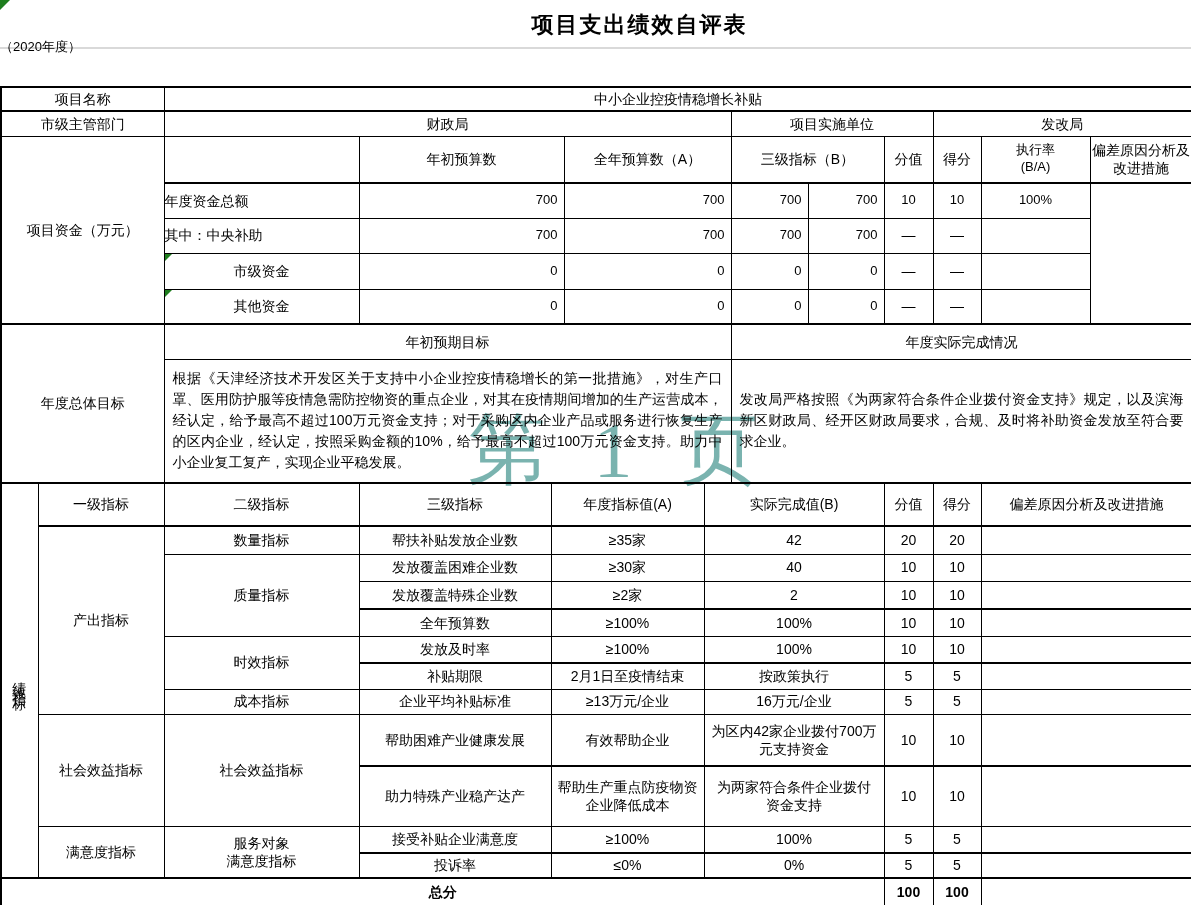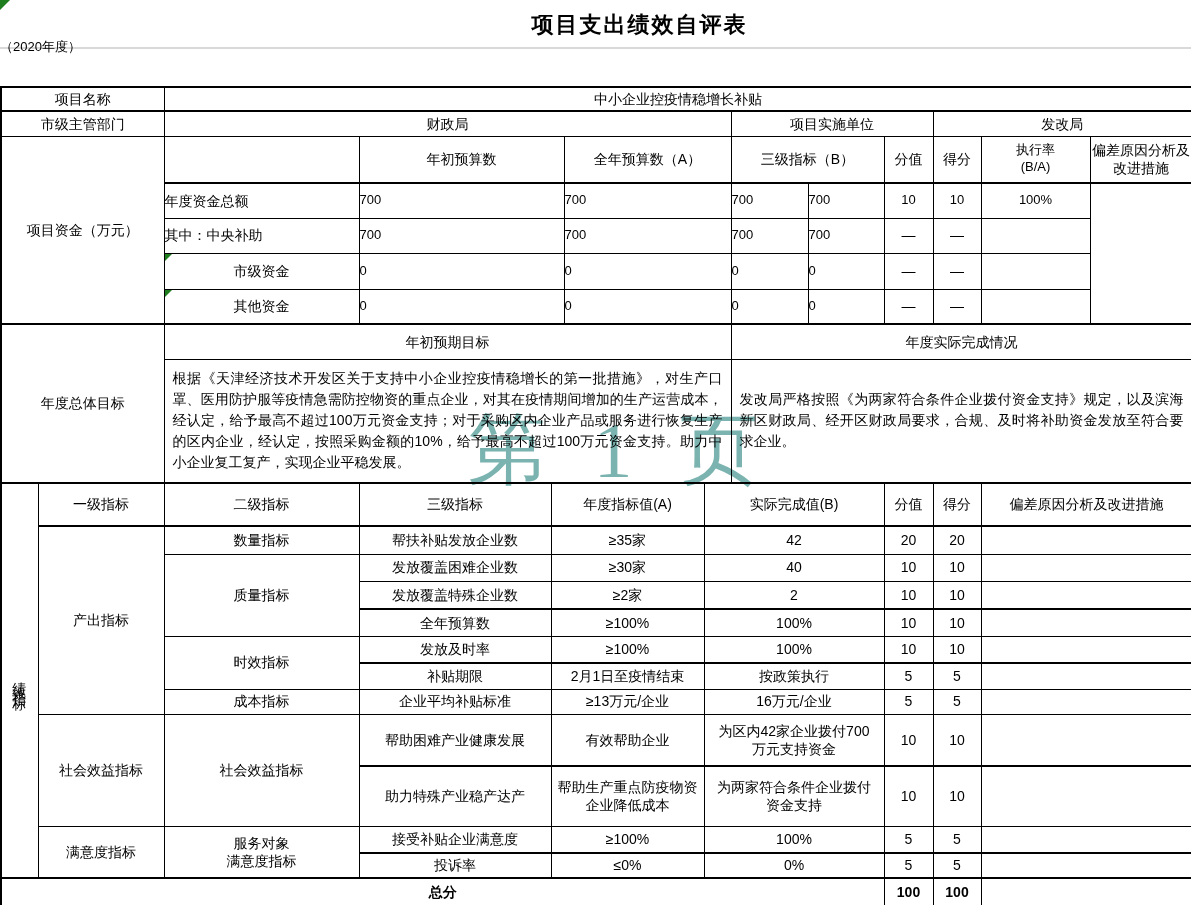--- a/index.html
+++ b/index.html
@@ -12,21 +12,21 @@
   .corner-mark{position:absolute;top:0;left:0;width:0;height:0;
          border-top:10px solid #1e7e1e;border-right:10px solid transparent;z-index:3;}
   .watermark{position:absolute;top:398px;left:468px;z-index:1;
          font-family:"Liberation Serif","DejaVu Serif",serif;
          font-size:78px;color:#0f766e;opacity:.55;letter-spacing:14px;white-space:nowrap;}
   table.main{position:absolute;top:86px;left:0;width:1191px;border-collapse:collapse;
          table-layout:fixed;z-index:2;background:transparent;}
   td{border:1px solid #000;font-size:14px;text-align:center;vertical-align:middle;
      padding:0;overflow:hidden;line-height:1.3;}
   td.left{text-align:left;}
-  td.num{text-align:left;padding-right:6px;font-size:13px;}
+  td.num{text-align:right;padding-right:6px;font-size:13px;padding-left:44px;}
   td.small{font-size:13px;}
   td.para{ text-align:justify;vertical-align:middle;padding:3px 8px;line-height:1.5;font-size:14px;}
   .bb2{border-bottom-width:2px;}
   .bt2{border-top-width:2px;}
   table.main{border:2px solid #000;}
   .vtext{writing-mode:vertical-rl;text-orientation:upright;letter-spacing:5px;
          margin:0 auto;line-height:1;}
   .cell-rel{position:relative;}
   .green-tri{position:absolute;top:0;left:0;width:0;height:0;
          border-top:7px solid #1e7e1e;border-right:7px solid transparent;}
@@ -231,21 +231,21 @@
       <td>5</td>
       <td>5</td>
       <td colspan="2"></td>
     </tr>
 
     <tr style="height:52px">
       <td rowspan="2">社会效益指标</td>
       <td rowspan="2">社会效益指标</td>
       <td class="bb2">帮助困难产业健康发展</td>
       <td colspan="2" class="bb2">有效帮助企业</td>
-      <td colspan="3" class="bb2" style="padding:0 11px;">为区内42家企业拨付700万元支持资金</td>
+      <td colspan="3" class="bb2" style="padding:0 4px;">为区内42家企业拨付700万元支持资金</td>
       <td class="bb2">10</td>
       <td class="bb2">10</td>
       <td colspan="2" class="bb2"></td>
     </tr>
 
     <tr style="height:60px">
       <td>助力特殊产业稳产达产</td>
       <td colspan="2" style="padding:0 2px;">帮助生产重点防疫物资企业降低成本</td>
       <td colspan="3" style="padding:0 6px;">为两家符合条件企业拨付资金支持</td>
       <td>10</td>

